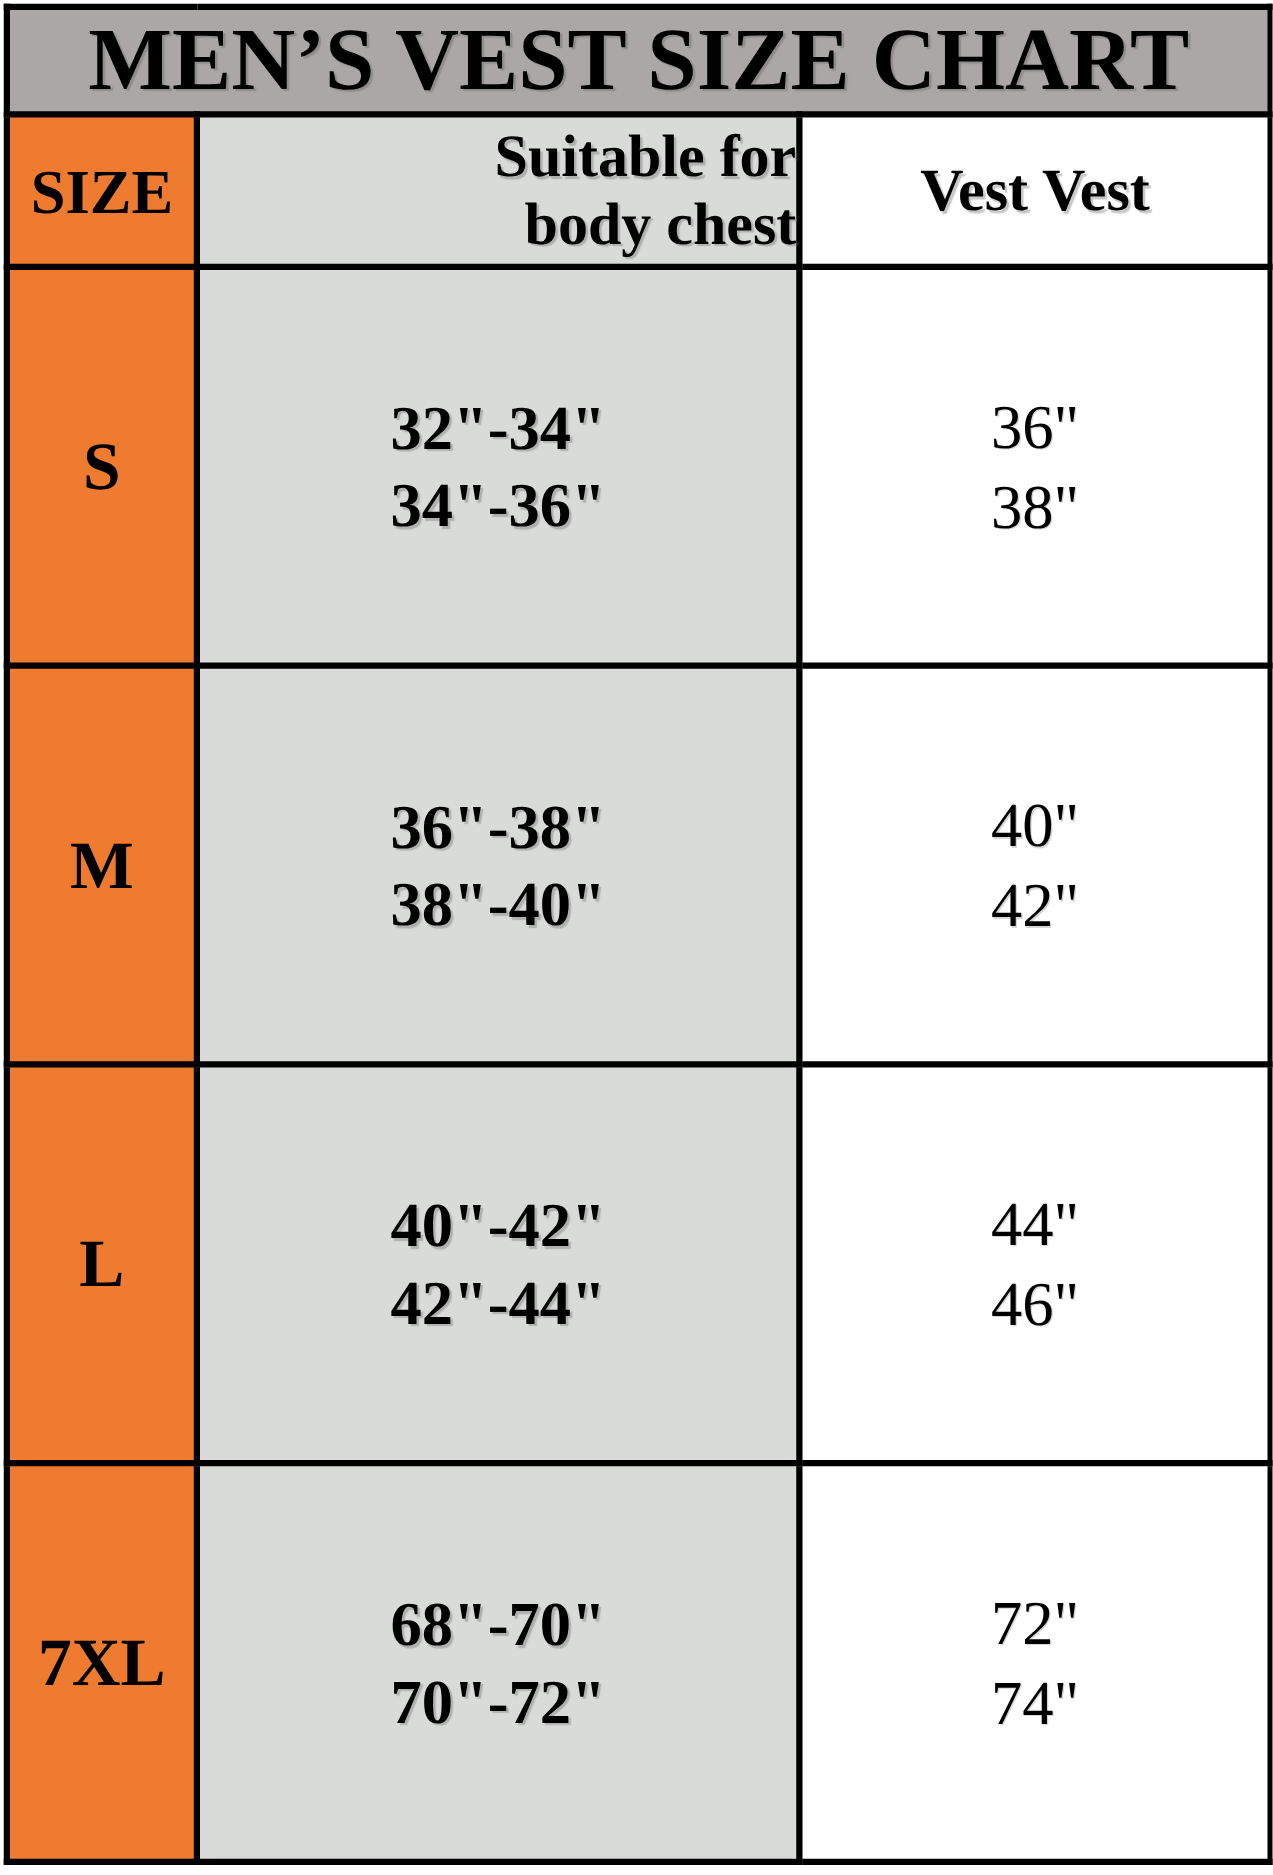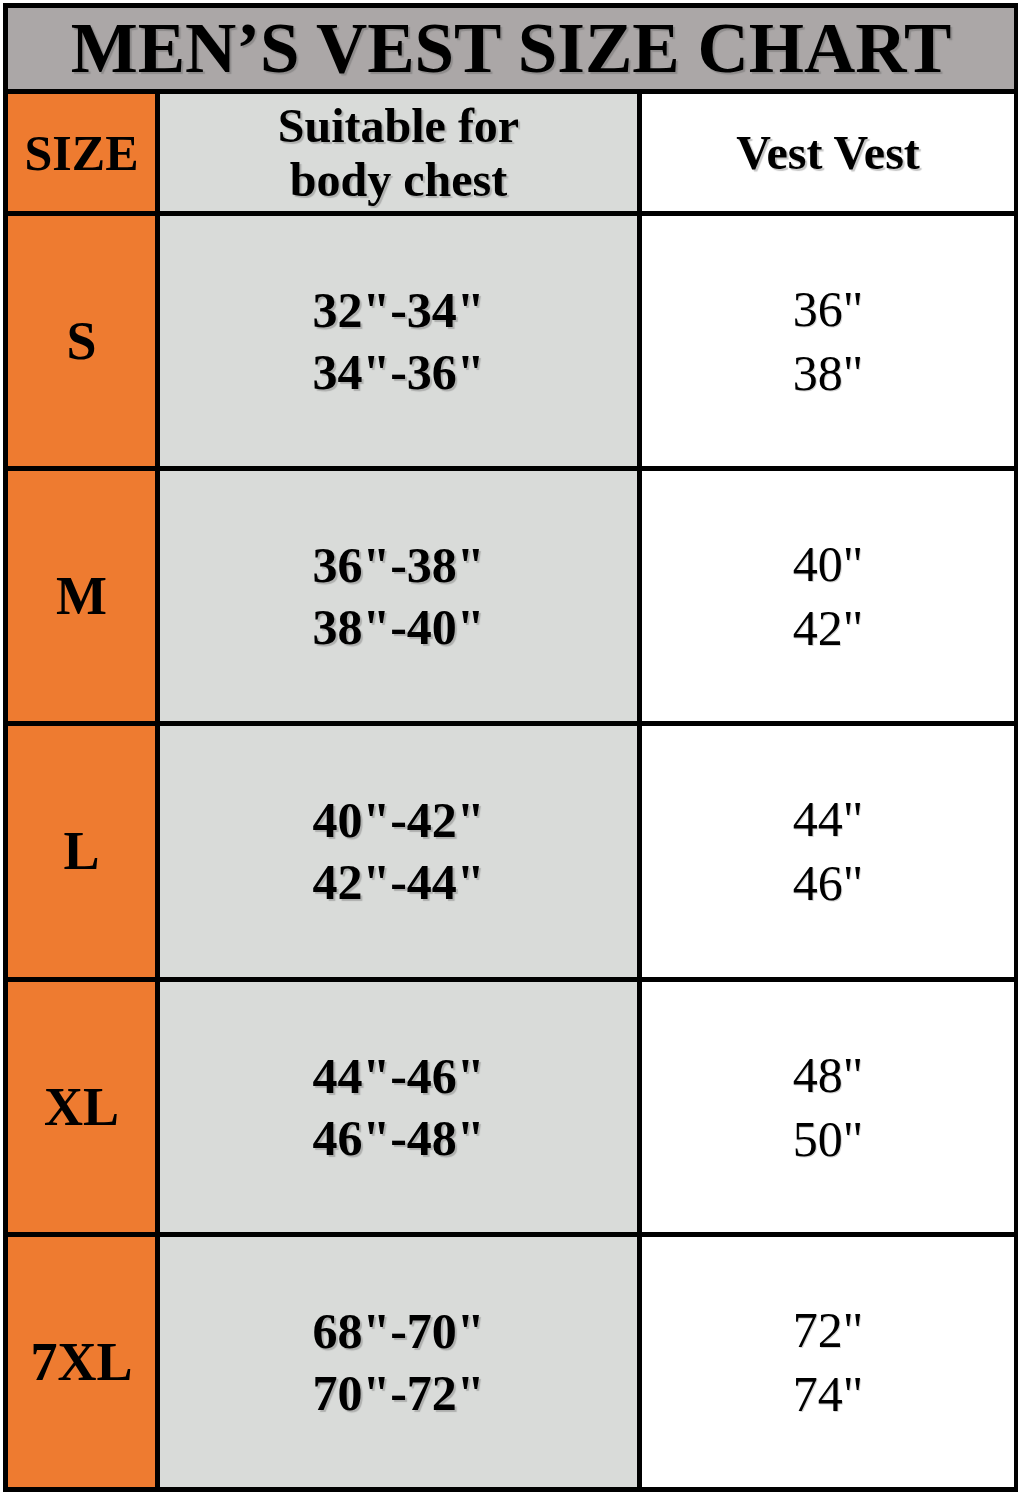--- a/index.html
+++ b/index.html
@@ -51,20 +51,21 @@
     background: var(--size-col-bg, #ee7b30);
     font-size: 50px;
     font-weight: bold;
   }
   th.body-head {
     background: var(--body-chest-col-bg, #d9dbd9);
     font-size: 48px;
     font-weight: bold;
     line-height: 54px;
     text-shadow: 2px 2px 1px rgba(110,110,110,0.4);
+    text-align: right;
   }
   th.vest-head {
     background: var(--vest-chest-col-bg, #ffffff);
     font-size: 48px;
     font-weight: bold;
     text-shadow: 2px 2px 1px rgba(110,110,110,0.4);
   }
   
   td.size-cell {
     background: var(--size-col-bg, #ee7b30);
@@ -140,31 +141,20 @@
     <td class="body-cell">
       <span class="line">40"-42"</span>
       <span class="line">42"-44"</span>
     </td>
     <td class="vest-cell">
       <span class="line">44"</span>
       <span class="line">46"</span>
     </td>
   </tr>
 
-  <tr class="data-row">
-    <td class="size-cell">XL</td>
-    <td class="body-cell">
-      <span class="line">44"-46"</span>
-      <span class="line">46"-48"</span>
-    </td>
-    <td class="vest-cell">
-      <span class="line">48"</span>
-      <span class="line">50"</span>
-    </td>
-  </tr>
 
 
 
 
 
 
   <tr class="data-row">
     <td class="size-cell">7XL</td>
     <td class="body-cell">
       <span class="line">68"-70"</span>

